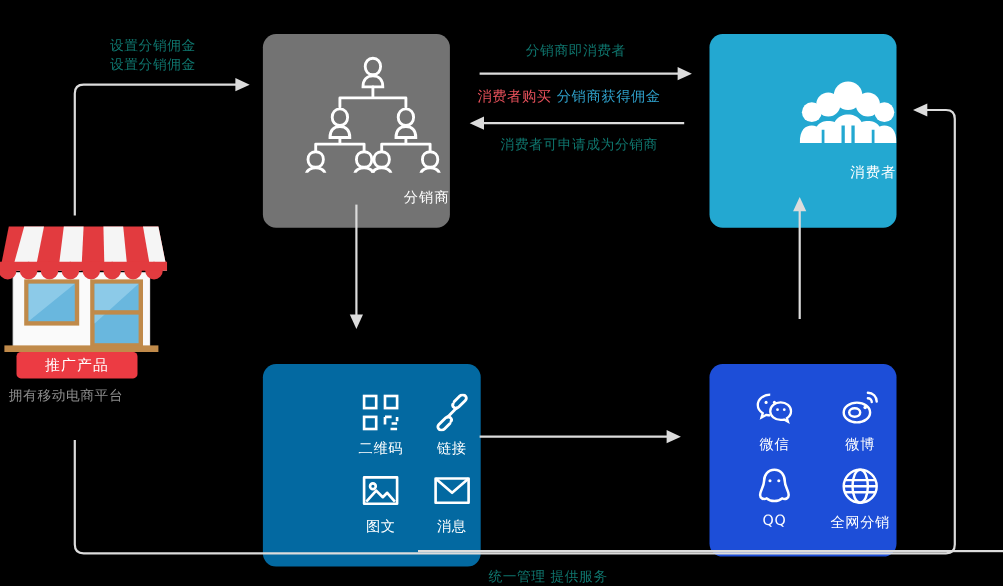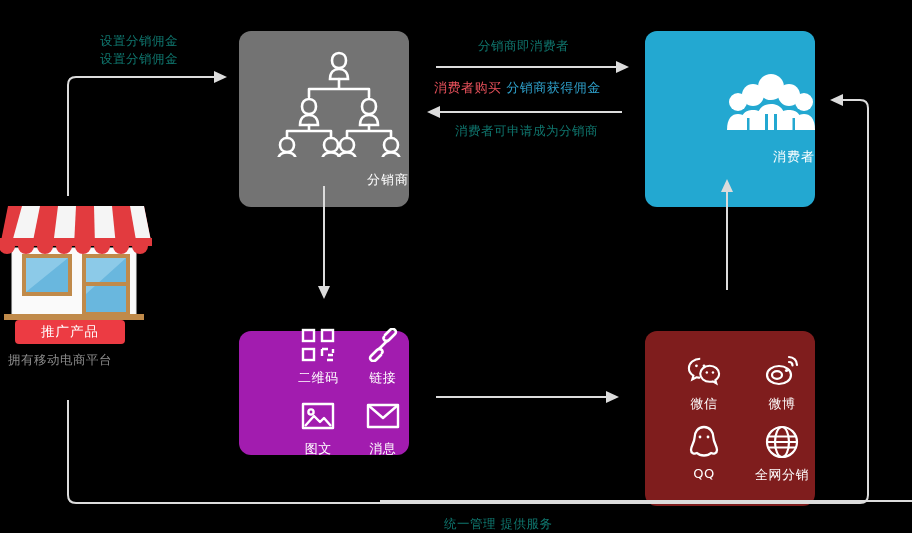--- a/index.html
+++ b/index.html
@@ -3,22 +3,22 @@
 <meta charset="utf-8">
 <style>
   html,body{margin:0;padding:0;background:#000;}
   body{width:912px;height:533px;overflow:hidden;font-family:"DejaVu Sans","Liberation Sans",sans-serif;}
   #stage{position:relative;width:912px;height:533px;background:#000;}
 
   .box{position:absolute;border-radius:12px;display:flex;flex-direction:column;align-items:flex-end;justify-content:center;margin-top:31px;}
 
   #box-distributor{left:239px;top:0px;width:170px;height:176px;background:#737373;}
   #box-consumer{left:645px;top:0px;width:170px;height:176px;background:#23A8D1;}
-  #box-channels{left:239px;top:300px;width:170px;height:124px;background:#a21caf;}
-  #box-social{left:645px;top:300px;width:170px;height:175px;background:#7f1d1d;}
+  #box-channels{left:239px;top:300px;width:170px;height:184px;background:#0369a1;padding-left:28px;}
+  #box-social{left:645px;top:300px;width:170px;height:175px;background:#1d4ed8;}
 
   .box-label{color:#fff;font-size:13px;letter-spacing:1px;margin-top:10px;}
   .grid4{display:grid;grid-template-columns:1fr 1fr;gap:12px 24px;padding:0 6px;}
   .cell{display:flex;flex-direction:column;align-items:center;gap:7px;}
   .cell .cap{color:#fff;font-size:13px;letter-spacing:.5px;}
   .ico{width:34px;height:34px;display:block;}
 
   .note{position:absolute;color:#0f766e;font-size:12.5px;line-height:18px;letter-spacing:.5px;white-space:nowrap;}
 
   .line{position:absolute;background:#dcdcdc;}

